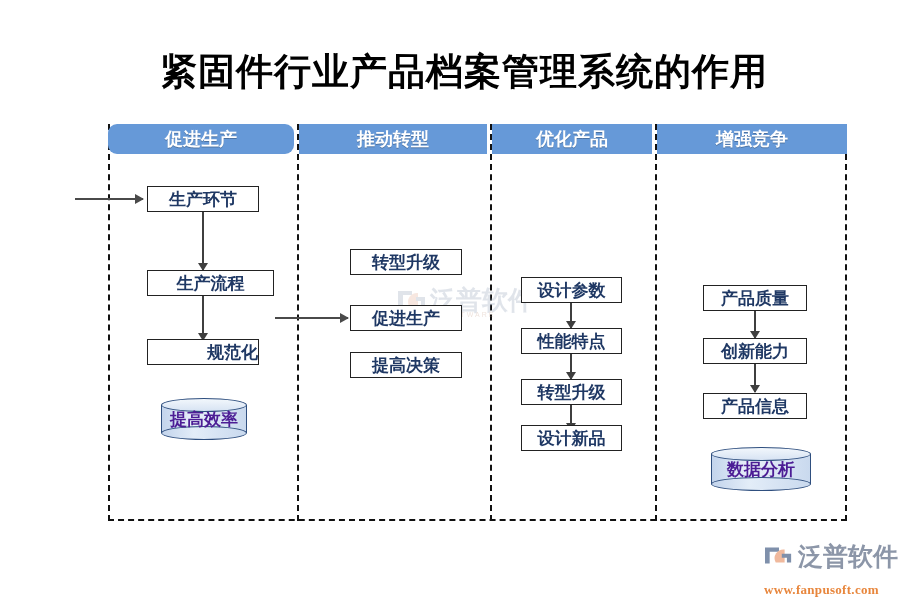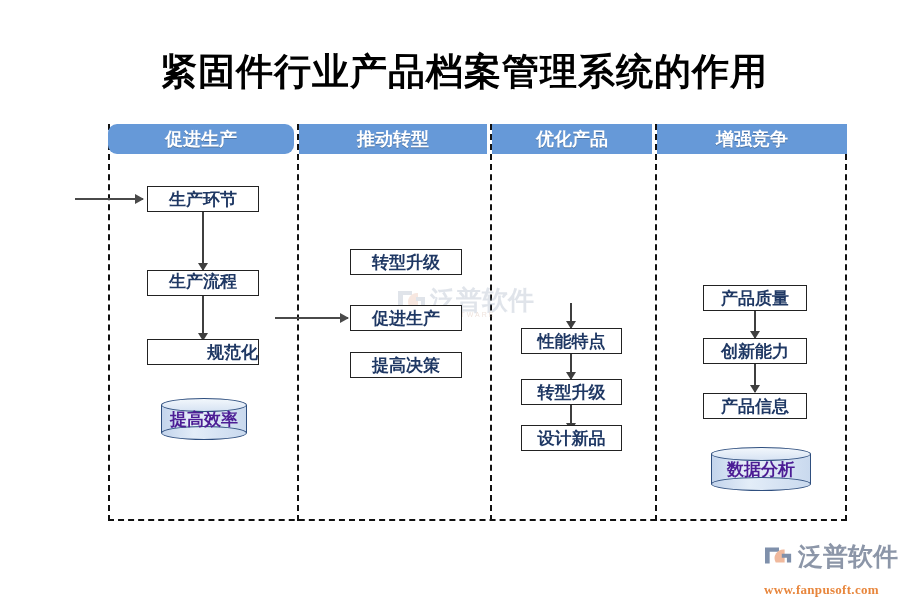--- a/index.html
+++ b/index.html
@@ -204,21 +204,21 @@
       <div class="head"></div>
   </div>
 
   <div class="pbox" style="left:147px;top:186px;width:112px;">生产环节</div>
 
   <div class="varrow" style="left:197px;top:212px;height:58px;">
     <div class="shaft"></div>
       <div class="head"></div>
   </div>
 
-  <div class="pbox" style="left:147px;top:270px;width:112px;font-family:Liberation Mono, monospace;">生产流程</div>
+  <div class="pbox" style="left:147px;top:270px;width:127px;">生产流程</div>
 
   <div class="varrow" style="left:197px;top:296px;height:44px;">
     <div class="shaft"></div>
       <div class="head"></div>
   </div>
 
   <div class="pbox" style="left:147px;top:339px;width:112px;text-align:right;">规范化</div>
 
   <div class="cyl" style="left:161px;top:398px;width:86px;height:42px;">
     <div class="body"></div>
@@ -229,20 +229,21 @@
 
   <div class="harrow" style="left:275px;top:312px;width:73px;">
     <div class="shaft"></div>
       <div class="head"></div>
   </div>
 
   <div class="pbox" style="left:350px;top:249px;width:112px;">转型升级</div>
   <div class="pbox" style="left:350px;top:305px;width:112px;">促进生产</div>
   <div class="pbox" style="left:350px;top:352px;width:112px;">提高决策</div>
 
+  <div class="pbox" style="left:521px;top:277px;width:101px;">设计参数</div>
 
   <div class="varrow" style="left:565px;top:303px;height:25px;">
     <div class="shaft"></div>
       <div class="head"></div>
   </div>
 
   <div class="pbox" style="left:521px;top:328px;width:101px;">性能特点</div>
 
   <div class="varrow" style="left:565px;top:354px;height:25px;">
     <div class="shaft"></div>

